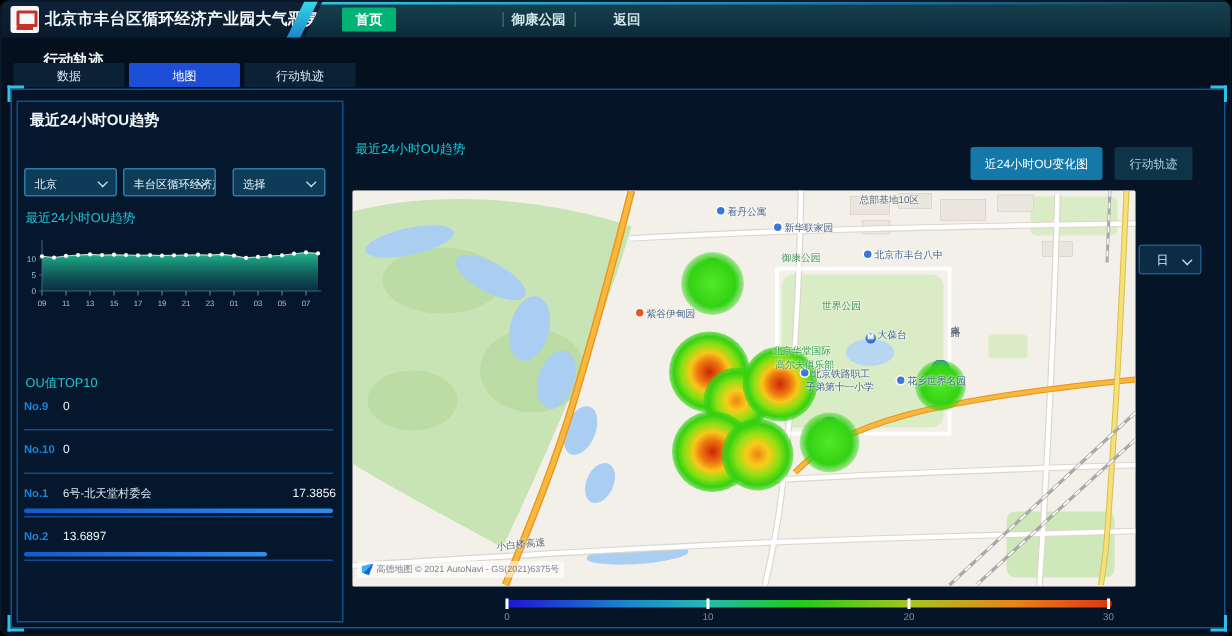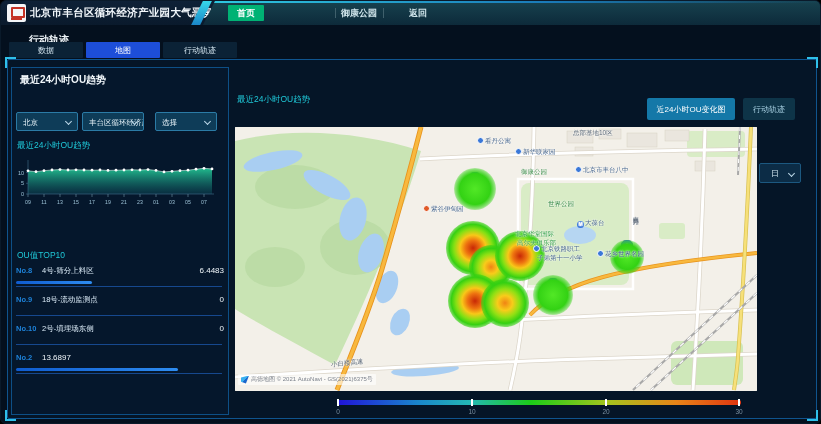--- a/index.html
+++ b/index.html
@@ -189,46 +189,44 @@
         <circle cx="174" cy="14.214285714285715" r="1.4" fill="#ffffff"></circle>
         <circle cx="182" cy="13.142857142857146" r="1.4" fill="#ffffff"></circle>
         <circle cx="190" cy="12.285714285714288" r="1.4" fill="#ffffff"></circle>
         <circle cx="198" cy="12.92857142857143" r="1.4" fill="#ffffff"></circle>
       </svg>
     <div class="teal-lbl" style="top:182px">OU值TOP10</div>
 
     <div class="toplist">
       <div class="top-row">
         <div class="row-line">
-          <span class="rank">No.8</span>
-          <span class="rname">4号-筛分上料区</span>
-          <span class="rval">6.4483</span>
-        </div>
-        <div class="bar-wrap">
-            <div class="bar-fill" style="width: 37.0899%;"></div>
-          </div>
-      </div>
-      <div class="top-row">
-        <div class="row-line">
           <span class="rank">No.9</span>
-          <span class="rname">18号-流动监测点</span>
           <span class="rval">0</span>
         </div>
         <div class="bar-wrap">
             <div class="bar-fill" style="width: 0%;"></div>
           </div>
       </div>
       <div class="top-row">
         <div class="row-line">
           <span class="rank">No.10</span>
-          <span class="rname">2号-填埋场东侧</span>
           <span class="rval">0</span>
         </div>
         <div class="bar-wrap">
             <div class="bar-fill" style="width: 0%;"></div>
+          </div>
+      </div>
+      <div class="top-row">
+        <div class="row-line">
+          <span class="rank">No.1</span>
+          <span class="rname">6号-北天堂村委会</span>
+          <span class="rval">17.3856</span>
+        </div>
+        <div class="bar-wrap">
+            <div class="bar-fill" style="width: 100%;"></div>
           </div>
       </div>
       <div class="top-row">
         <div class="row-line">
           <span class="rank">No.2</span>
           <span class="rval">13.6897</span>
         </div>
         <div class="bar-wrap">
             <div class="bar-fill" style="width: 78.7416%;"></div>
           </div>

